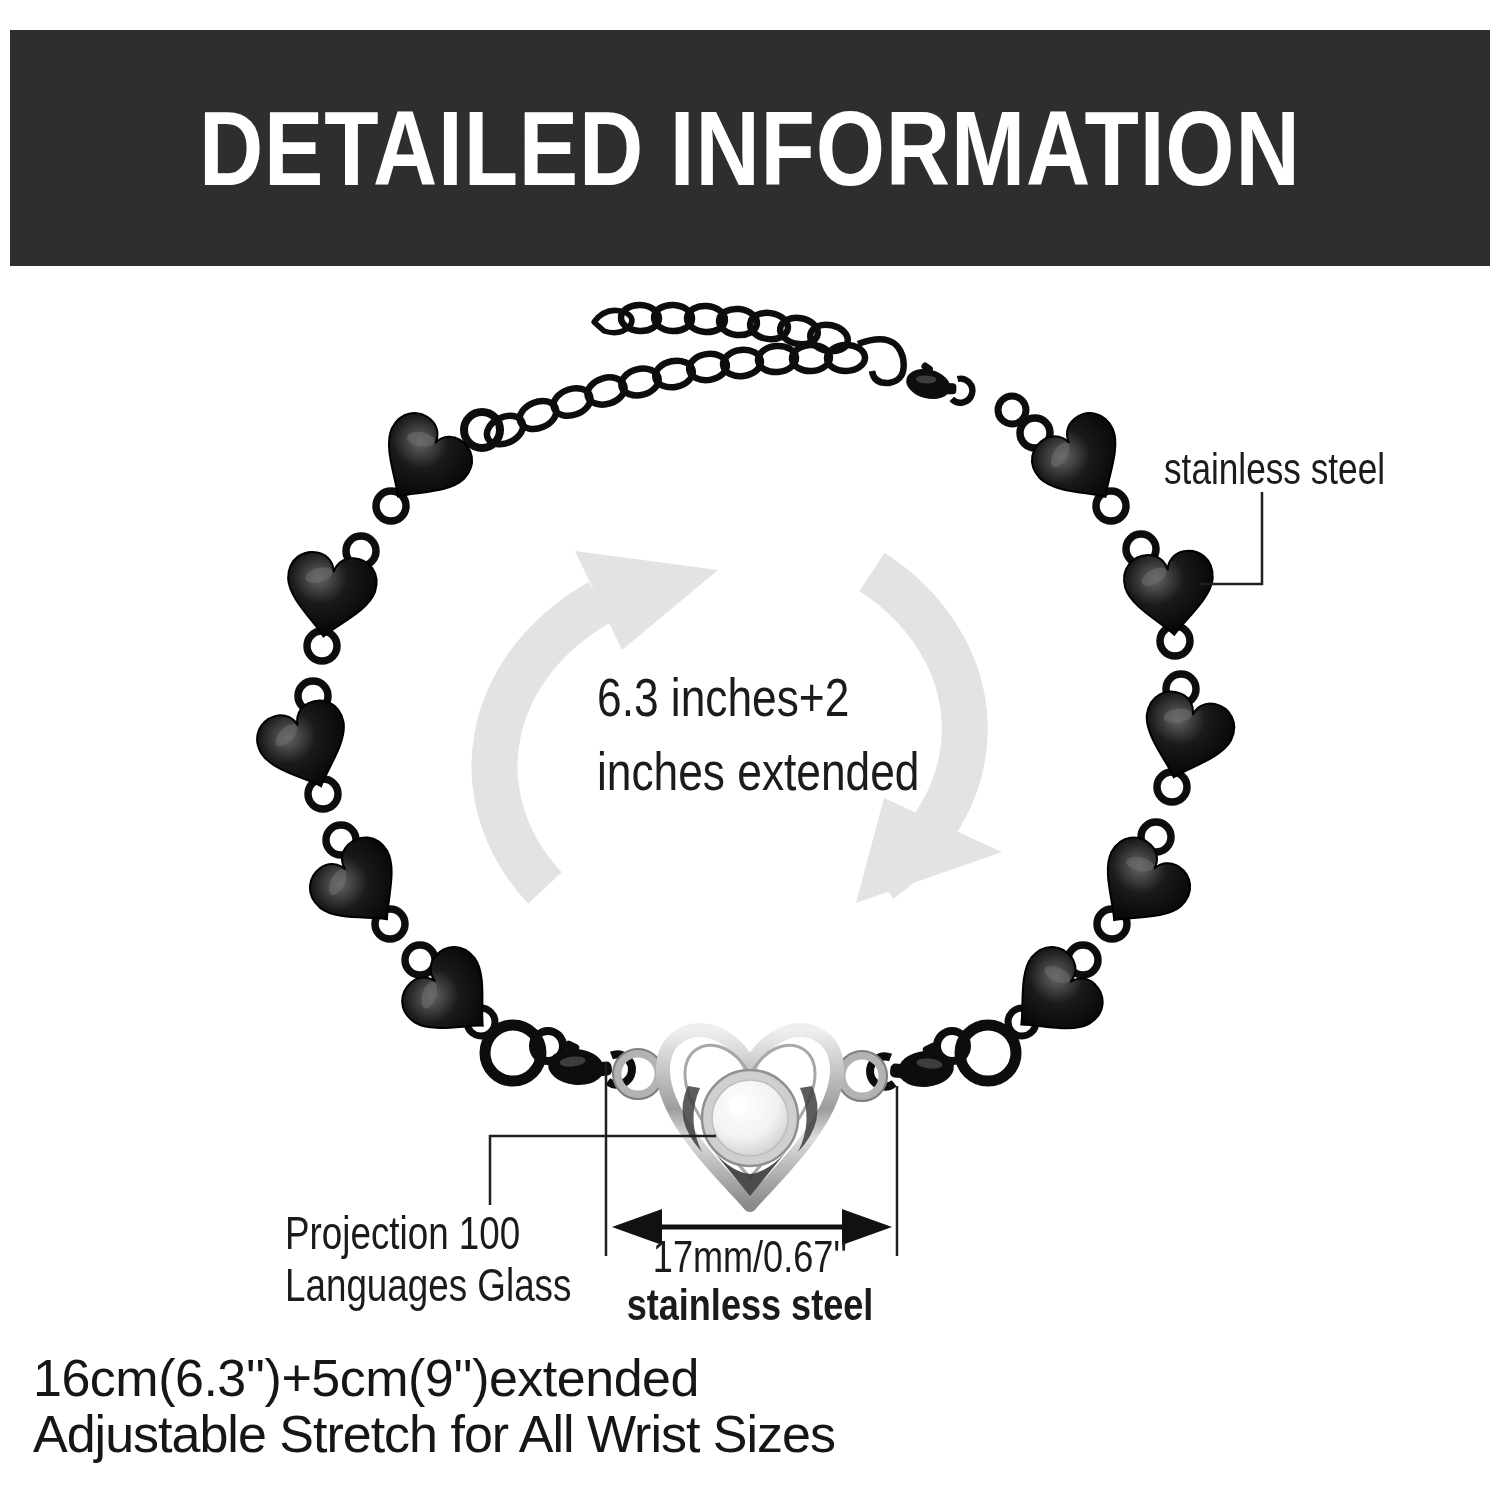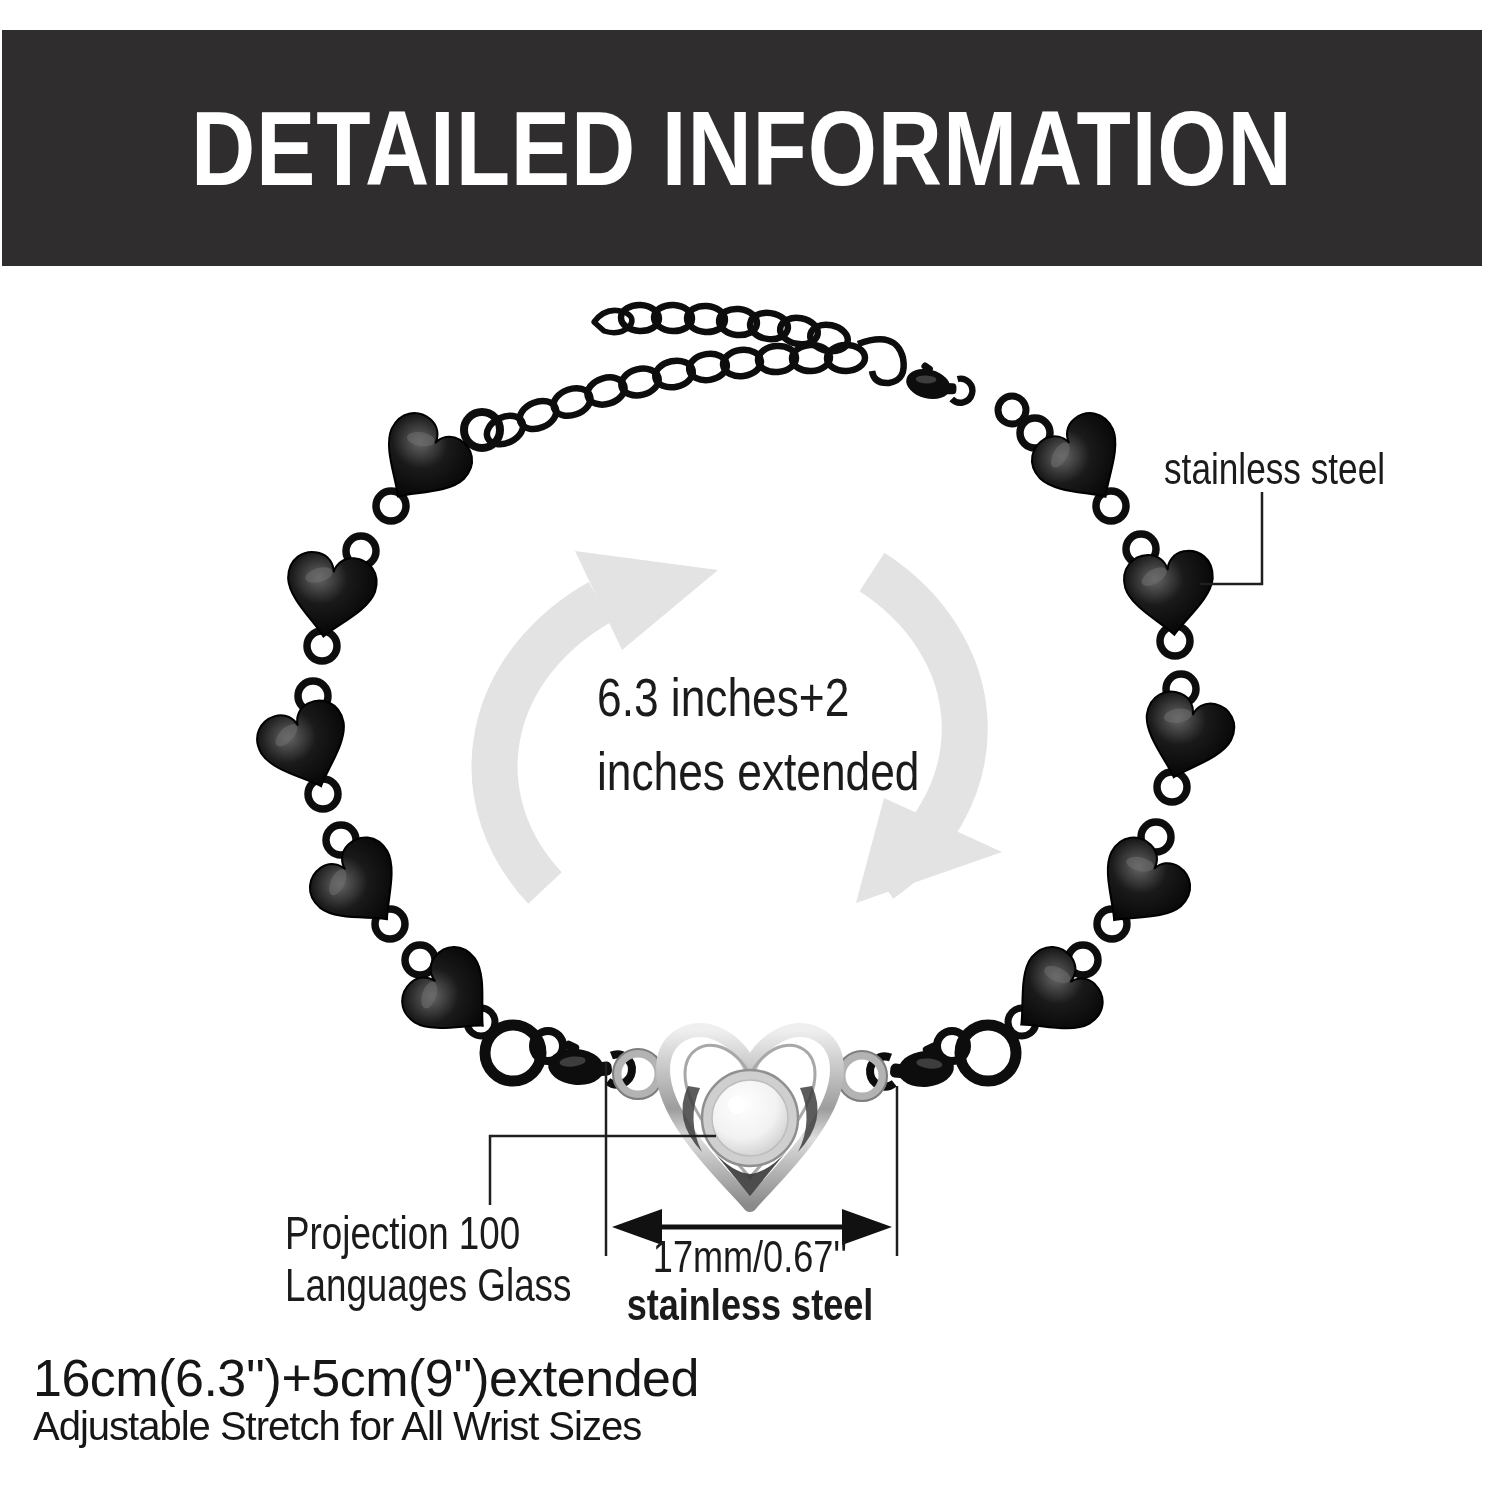--- a/index.html
+++ b/index.html
@@ -1,34 +1,34 @@
 <!DOCTYPE html>
 <html><head>
 <meta charset="utf-8">
 <style>
   html,body{margin:0;padding:0;background:#ffffff;}
   #canvas{position:relative;width:1500px;height:1500px;background:#ffffff;overflow:hidden;
           font-family:"Liberation Sans", sans-serif;}
   .abs{position:absolute;}
-  #header-bar{left:2px;top:30px;width:1480px;height:236px;background:#2f2d2d;
+  #header-bar{left:10px;top:30px;width:1480px;height:236px;background:#2f2d2d;
               display:flex;align-items:center;justify-content:center;}
   #header-title{color:#ffffff;font-size:106px;font-weight:bold;letter-spacing:1px;
                 transform:scaleX(.84);transform-origin:center center;white-space:nowrap;}
   .label{color:#1b1b1b;white-space:nowrap;}
   #label-material-top{left:1164px;top:444px;font-size:44px;transform:scaleX(.8);transform-origin:left top;}
   #center-note-1{left:597px;top:666px;font-size:54px;transform:scaleX(.82);transform-origin:left top;}
   #center-note-2{left:597px;top:740px;font-size:54px;transform:scaleX(.82);transform-origin:left top;}
   #proj-1{left:285px;top:1206px;font-size:46px;transform:scaleX(.8);transform-origin:left top;}
   #proj-2{left:285px;top:1258px;font-size:46px;transform:scaleX(.8);transform-origin:left top;}
   #pendant-width{left:565px;top:1232px;width:370px;text-align:center;font-size:44px;
                  transform:scaleX(.82);transform-origin:center top;}
   #label-material-bottom{left:565px;top:1280px;width:370px;text-align:center;font-size:44px;font-weight:bold;
                  transform:scaleX(.82);transform-origin:center top;}
   #footer-1{left:33px;top:1348px;font-size:52px;letter-spacing:-.5px;color:#161616;}
-  #footer-2{left:33px;top:1404px;font-size:40px;letter-spacing:-1px;color:#161616;}
+  #footer-2{left:33px;top:1404px;font-size:52px;letter-spacing:-1px;color:#161616;}
   svg{position:absolute;left:0;top:0;}
 </style>
 </head>
 <body>
 
 <div id="canvas">
 
   <svg width="1500" height="1500" viewBox="0 0 1500 1500">
     <defs>
       <radialGradient id="heartGrad" cx="35%" cy="30%" r="80%">

